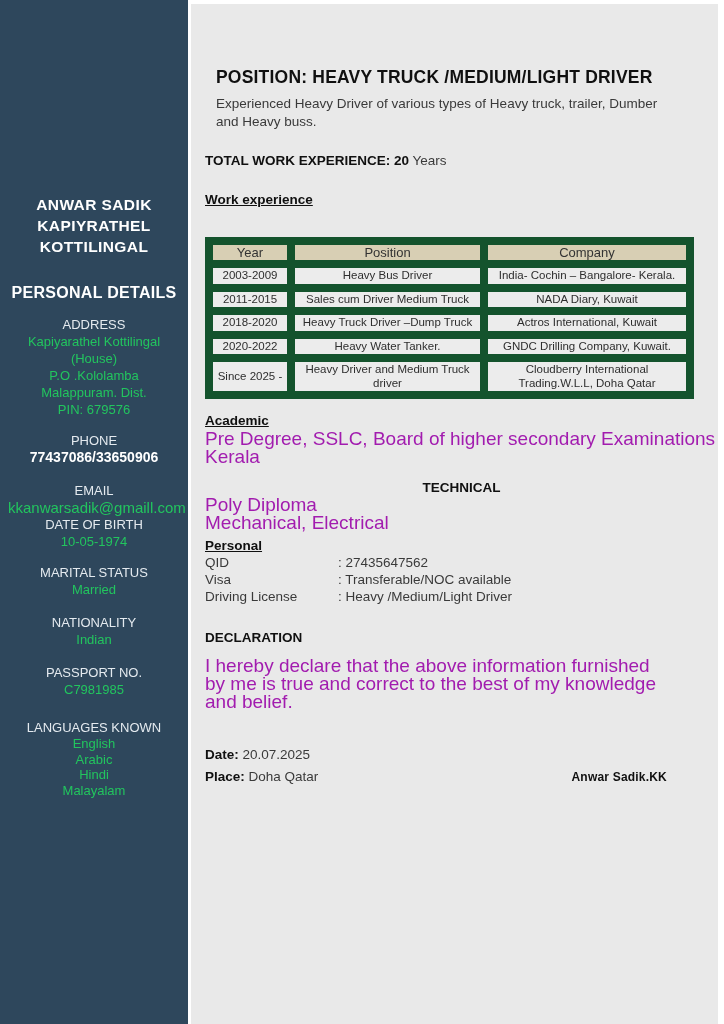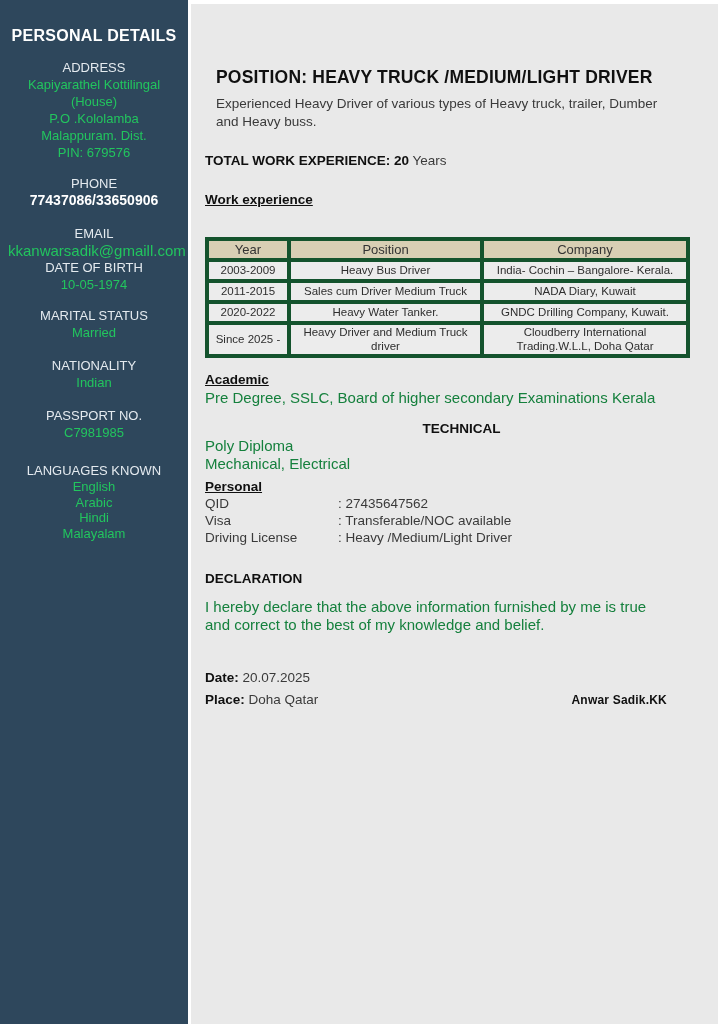--- a/index.html
+++ b/index.html
@@ -44,43 +44,48 @@
   .pos-title { margin-left:11px; font-size:17.5px; line-height:22px; font-weight:bold; color:#101010; letter-spacing:0.2px; }
   .summary { margin:7px 0 0 11px; width:466px; font-size:13.5px; line-height:18px; color:#3a3a3a; }
   .total-line { margin-top:21px; font-size:13.5px; line-height:17px; color:#3a3a3a; }
   .total-line b { color:#101010; }
   .uheading { font-weight:bold; text-decoration:underline; font-size:13.5px; line-height:17px; color:#101010; }
   .bheading { font-weight:bold; font-size:13.5px; line-height:17px; color:#101010; }
   .work-heading { margin-top:22px; }
 
   
   table.work { margin-top:29px; border-collapse:collapse; width:481px; background:#ececec; table-layout:fixed; }
-  table.work th, table.work td { border:4px solid #14532d; text-align:center; vertical-align:middle; }
+  table.work th, table.work td { border:8px solid #14532d; text-align:center; vertical-align:middle; }
   table.work th { background:var(--table-header-bg,#d8cfb4); font-weight:normal; font-size:13px; height:21px; color:#333333; }
   table.work td { font-size:11.5px; color:#2e2e2e; height:21px; padding:1px 2px; line-height:13.5px; }
 
   .academic-heading { margin-top:13px; }
-  .body-text { font-size:15px; line-height:18px; color:#15803d; }
+  .body-text { font-size:19px; line-height:18px; color:#a21caf; }
   .academic-text { margin-top:1px; }
   .technical-heading { margin-top:13px;text-align:center; }
   .tech-lines { line-height:17.5px; }
   .personal-heading { margin-top:6px; }
   .kv { display:flex; font-size:13.5px; line-height:17px; color:#3a3a3a; }
   .kv .k { width:133px; flex:0 0 133px; text-align:left; }
   .decl-heading { margin-top:24px; }
   .decl-text { margin-top:11px; width:462px; }
   .date-line { margin-top:35px; font-size:13.5px; line-height:18px; color:#3a3a3a; }
   .date-line b, .place-line b { color:#101010; }
   .place-line { margin-top:4px; display:flex; width:462px; font-size:13.5px; line-height:18px; color:#3a3a3a; align-items:baseline; }
   .signature { margin-left:auto; font-weight:bold; font-size:12px; color:#101010; letter-spacing:0.2px; }
 </style>
 </head>
 <body>
 
 <aside class="sidebar">
+  <div class="name-block">
+    <div>ANWAR SADIK</div>
+    <div>KAPIYRATHEL</div>
+    <div>KOTTILINGAL</div>
+  </div>
 
   <div class="details-heading">PERSONAL DETAILS</div>
 
   <div class="side-label addr-label">ADDRESS</div>
   <div class="addr-lines">
     <div class="side-value">Kapiyarathel Kottilingal</div>
     <div class="side-value">(House)</div>
     <div class="side-value">P.O .Kololamba</div>
     <div class="side-value">Malappuram. Dist.</div>
     <div class="side-value">PIN: 679576</div>
@@ -140,20 +145,25 @@
     <tbody>
       <tr>
         <td>2003-2009</td>
         <td>Heavy Bus Driver</td>
         <td>India- Cochin – Bangalore- Kerala.</td>
       </tr>
       <tr>
         <td>2011-2015</td>
         <td>Sales cum Driver Medium Truck</td>
         <td>NADA Diary, Kuwait</td>
+      </tr>
+      <tr>
+        <td>2018-2020</td>
+        <td>Heavy Truck Driver –Dump Truck</td>
+        <td>Actros International, Kuwait</td>
       </tr>
       <tr>
         <td>2020-2022</td>
         <td>Heavy Water Tanker.</td>
         <td>GNDC Drilling Company, Kuwait.</td>
       </tr>
       <tr>
         <td>Since 2025 -</td>
         <td>Heavy Driver and Medium Truck driver</td>
         <td>Cloudberry International Trading.W.L.L, Doha Qatar</td>

